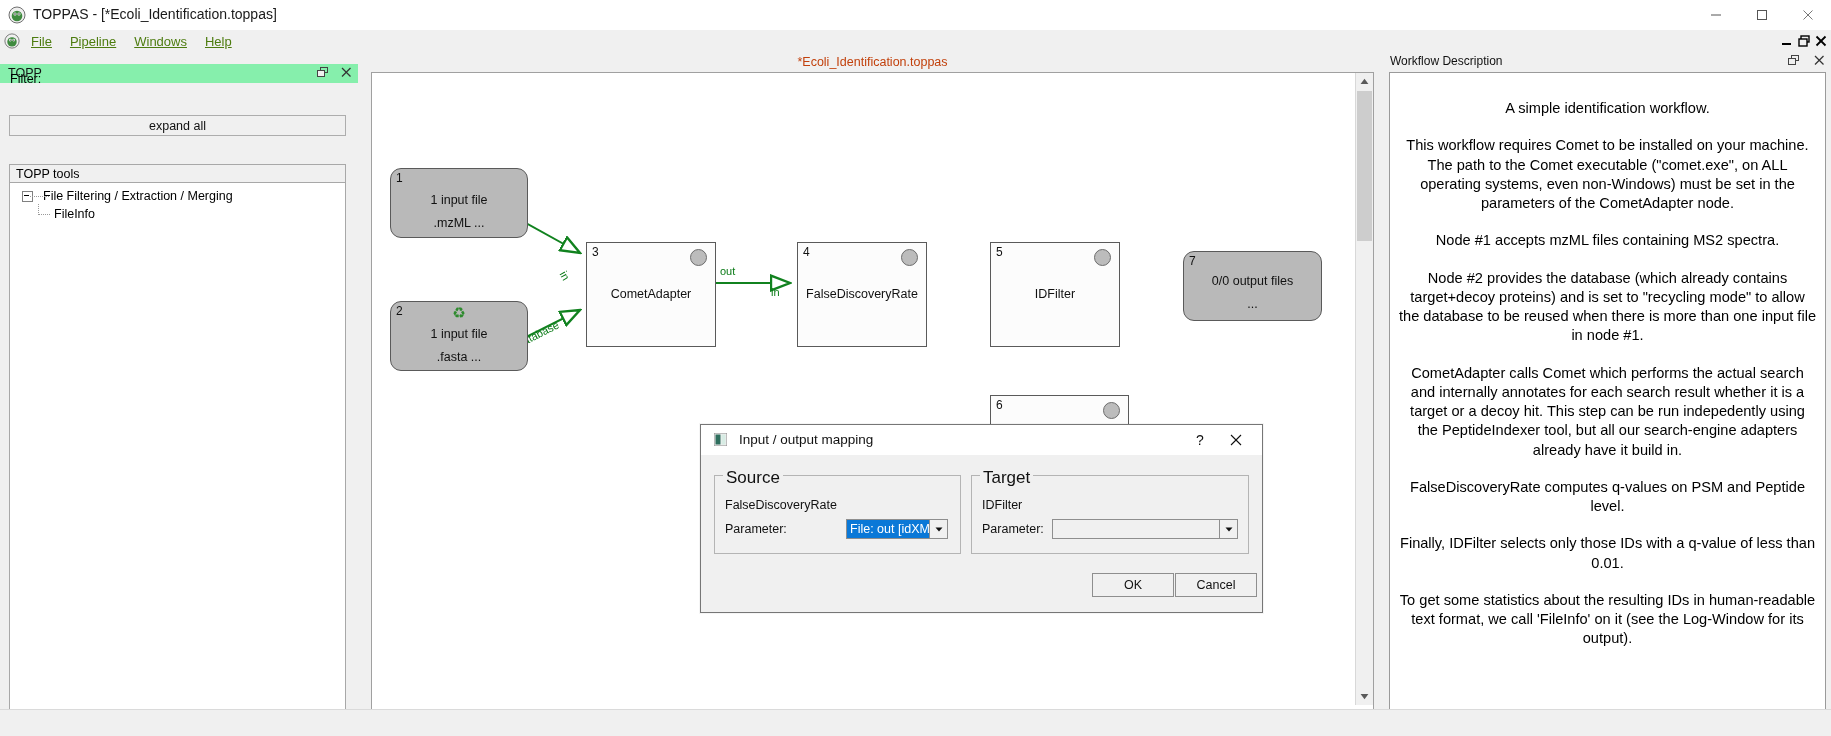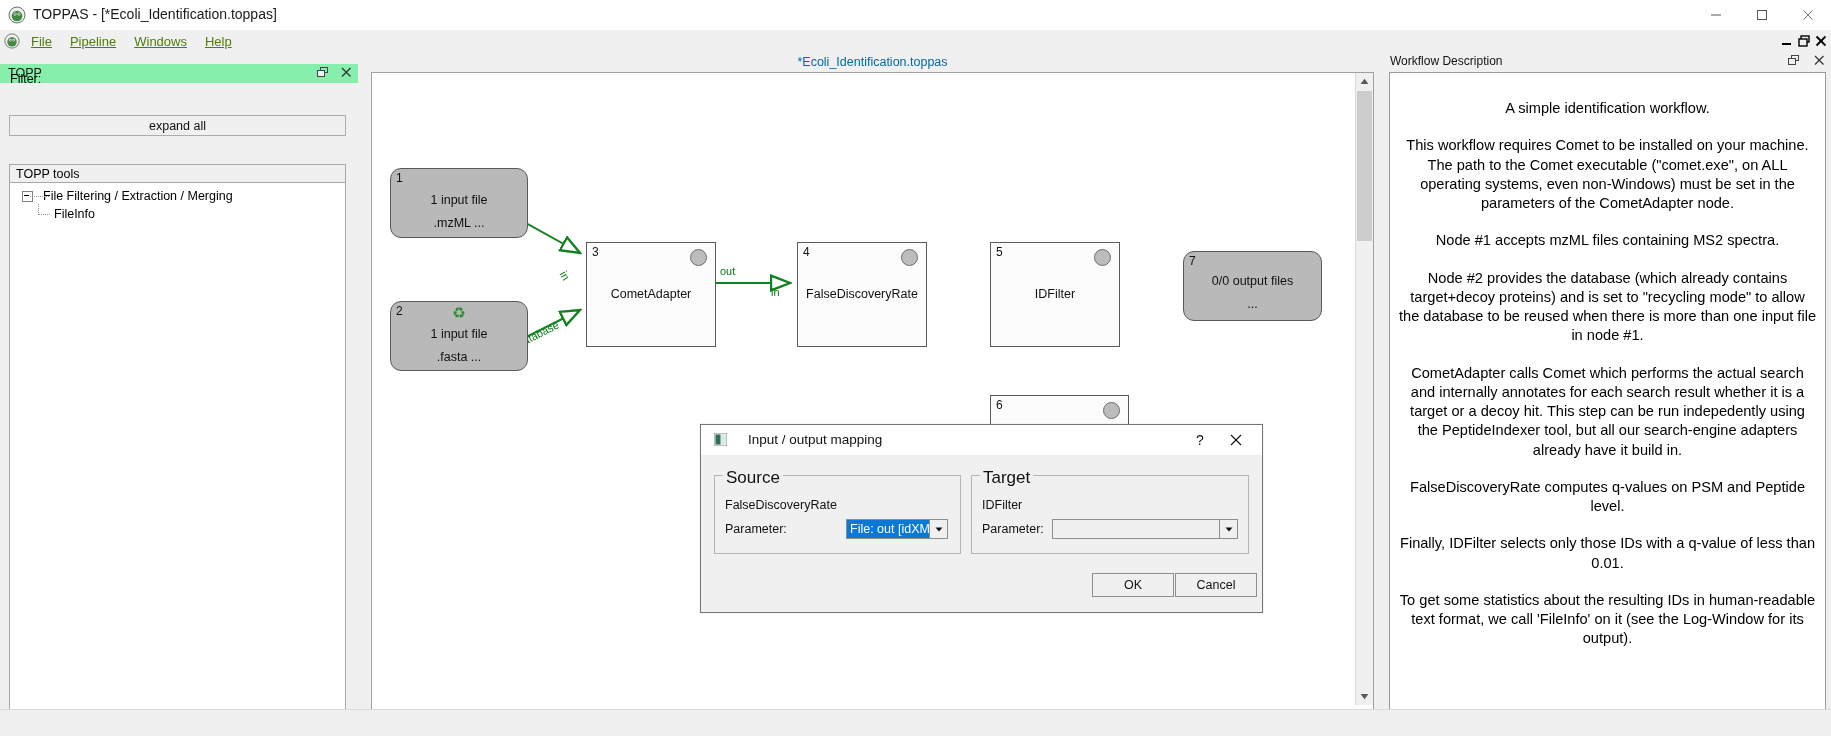--- a/index.html
+++ b/index.html
@@ -60,21 +60,21 @@
             position:relative;margin-right:6px;flex:0 0 auto;}
   .expander::before{content:"";position:absolute;left:1px;top:3px;width:5px;height:1px;background:#000;}
   .dots{position:absolute;left:20px;top:9px;width:20px;height:1px;
         background:repeating-linear-gradient(to right,#999 0 1px,transparent 1px 2px);}
   .dots2{position:absolute;left:28px;top:-1px;width:1px;height:11px;
         background:repeating-linear-gradient(to bottom,#999 0 1px,transparent 1px 2px);}
 
   
   .canvas-wrap{position:absolute;left:364px;top:52px;width:1017px;height:654px;background:#f0f0f0;}
   .canvas-title{position:absolute;left:0;top:0;width:1017px;height:20px;
-                display:flex;align-items:center;justify-content:center;font-size:12.5px;color:#0369a1;}
+                display:flex;align-items:center;justify-content:center;font-size:12.5px;color:#c2410c;}
   .canvas-frame{position:absolute;left:7px;top:20px;width:1003px;height:672px;
                 border:1px solid #a0a0a0;background:#fff;box-sizing:border-box;overflow:hidden;}
   .canvas-inner{position:absolute;left:0;top:0;width:984px;height:632px;background:#fff;}
 
   
   .vscroll{position:absolute;right:0px;top:0px;width:17px;height:632px;background:#f0f0f0;border-left:1px solid #d8d8d8;}
   .hscroll{position:absolute;left:0px;bottom:0px;width:1001px;height:17px;background:#f0f0f0;border-top:1px solid #d8d8d8;}
   .sb-arrow{position:absolute;width:17px;height:17px;background:#f0f0f0;display:flex;align-items:center;justify-content:center;}
   .sb-arrow.h{width:17px;height:17px;}
   .sb-thumb{position:absolute;background:#cdcdcd;}
@@ -106,21 +106,21 @@
 
   
   .bottom-strip{position:absolute;left:0;bottom:0;width:1831px;height:26px;background:#f0f0f0;
                 border-top:1px solid #dadada;}
 
   
   .dialog{position:absolute;left:700px;top:424px;width:561px;height:187px;background:#f0f0f0;
           border:1px solid #767676;box-shadow:0 0 0 1px rgba(0,0,0,.04);}
   .dlg-title{position:absolute;left:0;top:0;width:100%;height:30px;background:#fff;}
   .dlg-ico{position:absolute;left:13px;top:8px;width:13px;height:13px;}
-  .dlg-caption{position:absolute;left:47px;top:7px;font-size:13.5px;color:#111;}
+  .dlg-caption{position:absolute;left:38px;top:7px;font-size:13.5px;color:#111;}
   .dlg-help{position:absolute;right:52px;top:5px;width:20px;height:20px;display:flex;
             align-items:center;justify-content:center;font-size:14px;color:#111;}
   .dlg-close{position:absolute;right:16px;top:5px;width:20px;height:20px;display:flex;
              align-items:center;justify-content:center;color:#111;}
   .groupbox{position:absolute;border:1px solid #b4b4b4;box-sizing:border-box;background:transparent;}
   .gb-legend{position:absolute;top:-8px;left:8px;background:#f0f0f0;padding:0 3px;font-size:17px;color:#111;}
   .gb-name{position:absolute;left:10px;top:22px;font-size:12.5px;color:#111;}
   .gb-param{position:absolute;left:10px;top:46px;font-size:12.5px;color:#111;}
   .combo{position:absolute;height:20px;border:1px solid #8e8e8e;background:#f0f0f0;box-sizing:border-box;display:flex;}
   .combo-text{flex:1;display:flex;align-items:center;padding-left:3px;font-size:12.5px;overflow:hidden;white-space:nowrap;}

